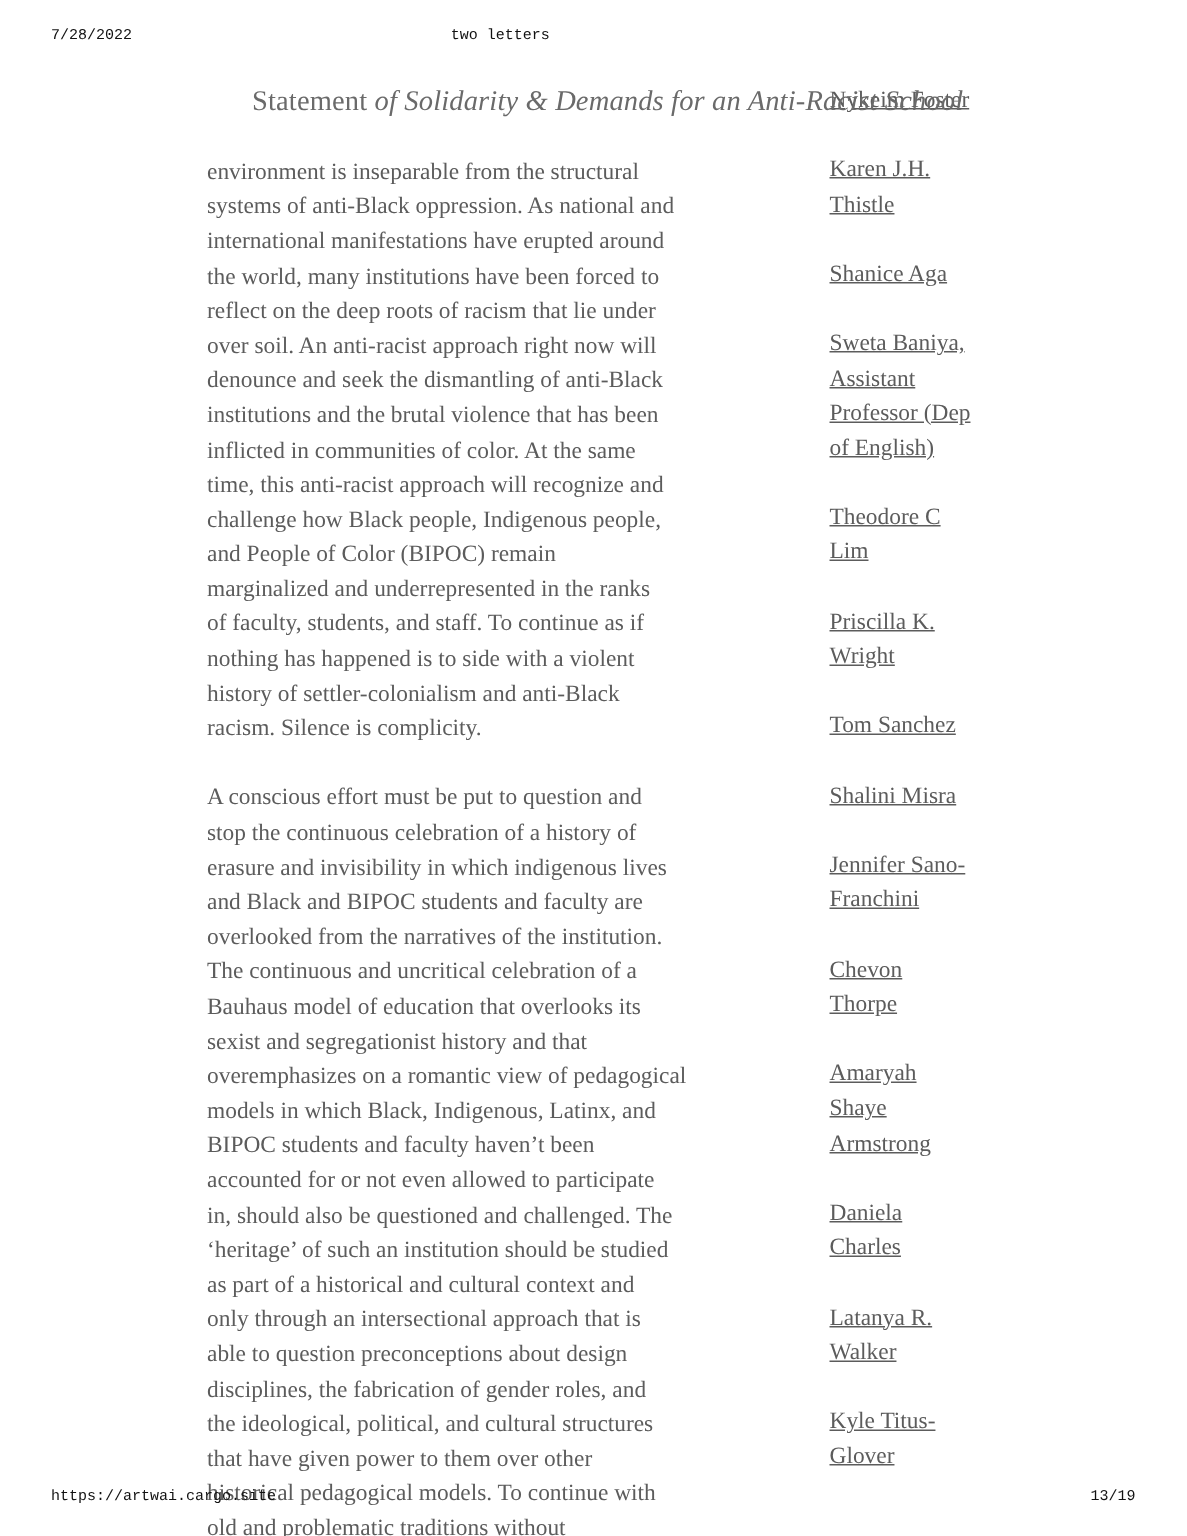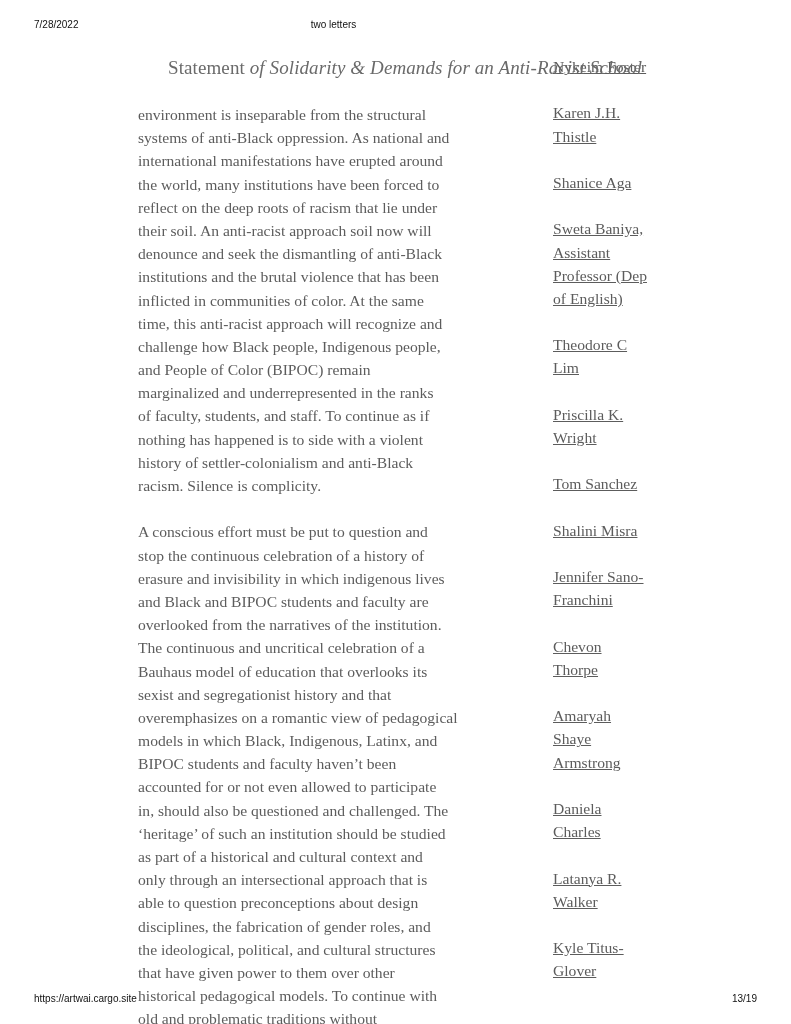--- a/index.html
+++ b/index.html
@@ -1,19 +1,19 @@
 <!DOCTYPE html>
 <html><head>
 <meta charset="utf-8">
 <style>
   html, body { margin: 0; padding: 0; background: #ffffff; }
   body { width: 791px; height: 1024px; position: relative; overflow: hidden; }
   .hdr, .ftr {
     position: absolute;
-    font-family: Liberation Sans, sans-serif;
+    font-family: Liberation Mono, monospace;
     font-size: 10px;
     color: #111;
   }
   .hdr-date { left: 34px; top: 19px; }
   .hdr-title { left: 0; width: 667px; top: 19px; text-align: center; }
   .ftr-url { left: 34px; top: 993px; }
   .ftr-page { right: 34px; top: 993px; }
 
   .body-col {
     position: absolute;
@@ -60,21 +60,21 @@
 <div class="hdr hdr-date">7/28/2022</div>
 <div class="hdr hdr-title">two letters</div>
 
 <div class="body-col" id="body-col">
     <div>
       <div class="line">environment is inseparable from the structural</div>
       <div class="line">systems of anti-Black oppression. As national and</div>
       <div class="line">international manifestations have erupted around</div>
       <div class="line">the world, many institutions have been forced to</div>
       <div class="line">reflect on the deep roots of racism that lie under</div>
-      <div class="line">their soil. An anti-racist approach soil now will</div>
+      <div class="line">over soil. An anti-racist approach right now will</div>
       <div class="line">denounce and seek the dismantling of anti-Black</div>
       <div class="line">institutions and the brutal violence that has been</div>
       <div class="line">inflicted in communities of color. At the same</div>
       <div class="line">time, this anti-racist approach will recognize and</div>
       <div class="line">challenge how Black people, Indigenous people,</div>
       <div class="line">and People of Color (BIPOC) remain</div>
       <div class="line">marginalized and underrepresented in the ranks</div>
       <div class="line">of faculty, students, and staff. To continue as if</div>
       <div class="line">nothing has happened is to side with a violent</div>
       <div class="line">history of settler-colonialism and anti-Black</div>

